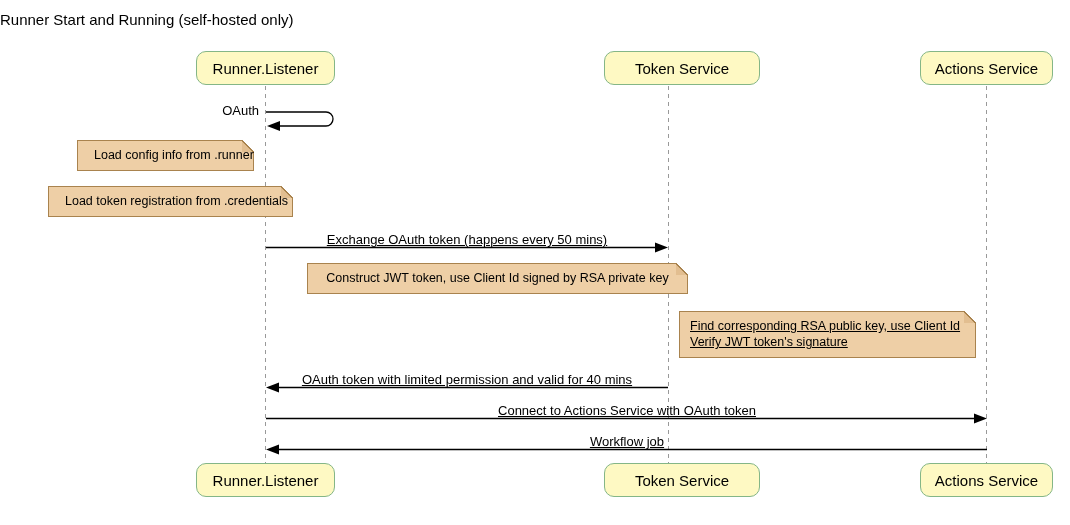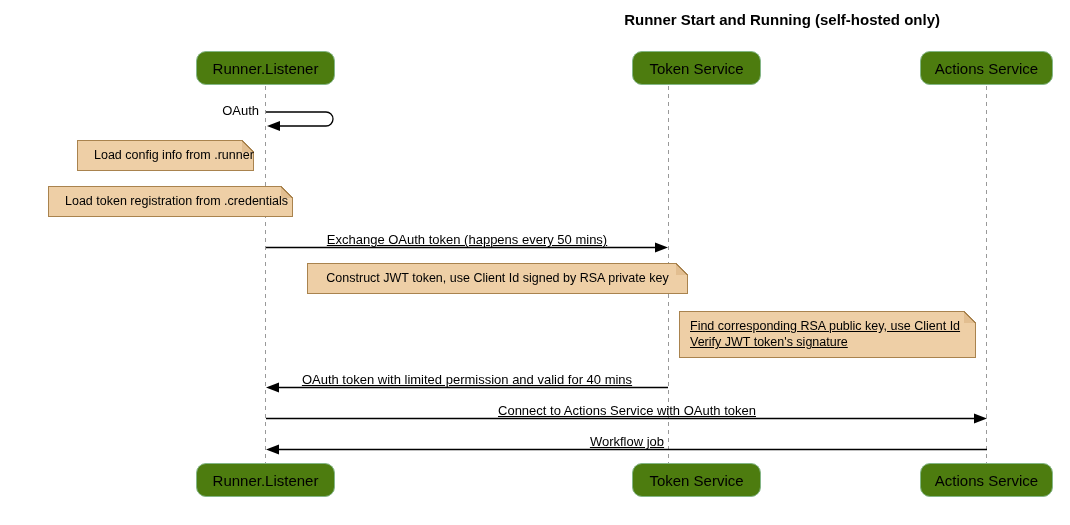--- a/index.html
+++ b/index.html
@@ -1,35 +1,35 @@
 <!DOCTYPE html>
 <html><head>
 <meta charset="utf-8">
 <style>
   html, body { margin:0; padding:0; background:#ffffff; }
   .canvas {
     position:relative; width:1070px; height:525px; background:#ffffff;
     font-family:"Liberation Sans", sans-serif; color:#000000; overflow:hidden;
   }
   .title {
-    position:absolute; top:11px; left:0; width:940px; text-align:right;
-    font-size:15px; font-weight:bold; white-space:nowrap;
+    position:absolute; top:11px; left:0; width:940px; text-align:left;
+    font-size:15px; font-weight:normal; white-space:nowrap;
   }
   .wires { position:absolute; top:0; left:0; }
   .lifeline { stroke:#999999; stroke-width:1; stroke-dasharray:4 4; fill:none; }
   .msgline { stroke:#000000; stroke-width:1.3; fill:none; }
   .arrowhead { fill:#000000; stroke:none; }
 
   .participant {
     position:absolute; height:34px; line-height:33px; text-align:center;
-    background:#4d7c0f; border:1px solid #84B687; border-radius:10px;
+    background:#fef9c3; border:1px solid #84B687; border-radius:10px;
     font-size:15px; box-sizing:border-box; white-space:nowrap;
   }
   .p-rl { left:196px; width:139px; }
-  .p-ts { left:604px; width:129px;margin-left:28px; }
+  .p-ts { left:604px; width:156px; }
   .p-as { left:920px; width:133px; }
   .row-top { top:51px; }
   .row-bottom { top:463px; }
 
   .msg-label {
     position:absolute; font-size:13px; white-space:nowrap; line-height:14px;
   }
   .centered { transform:translateX(-50%);text-decoration:underline; }
   .lbl-start    { top:104px; right:811px; }
   .lbl-exchange { top:233px; left:467px; }

